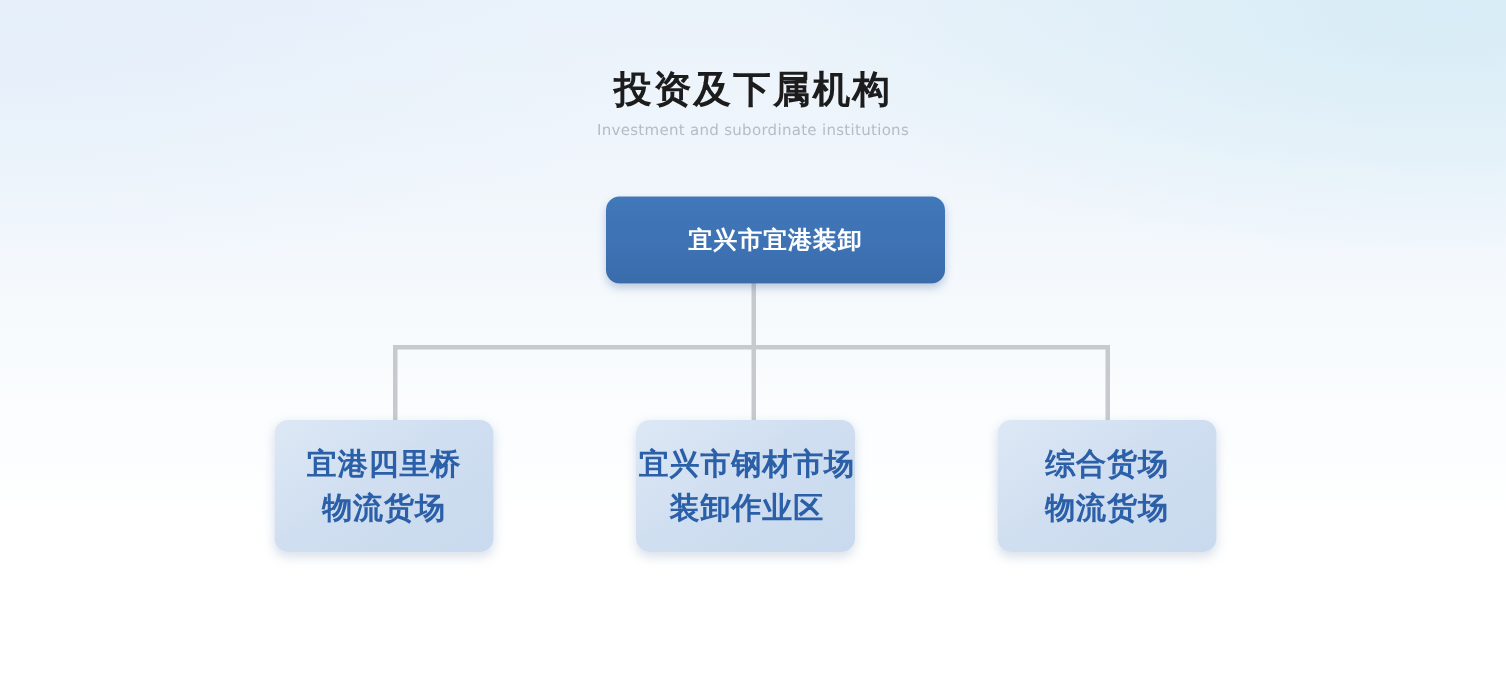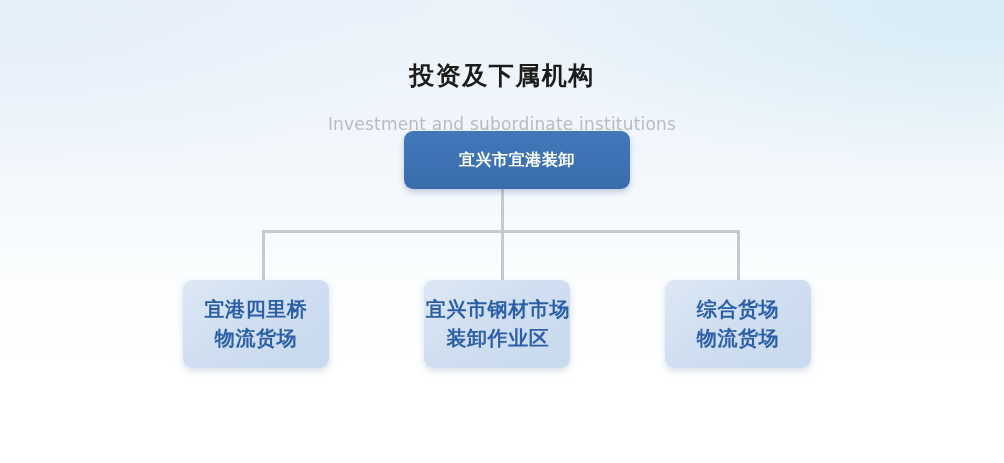--- a/index.html
+++ b/index.html
@@ -10,27 +10,27 @@
     background:
       radial-gradient(ellipse 70% 55% at 96% 2%, rgba(214,236,246,0.95) 0%, rgba(214,236,246,0) 65%),
       radial-gradient(ellipse 60% 50% at 2% 4%, rgba(229,239,250,0.9) 0%, rgba(229,239,250,0) 70%),
       linear-gradient(to bottom, #eaf2fa 0%, #f2f7fc 33%, #fbfdfe 60%, #ffffff 78%, #ffffff 100%);
   }
   .stage { position:relative; width:1004px; height:463px; }
 
   
   .header { position:absolute; left:0; top:0; width:1004px; text-align:center; }
   .title {
-    margin:16px; padding-top:46px;
+    margin:0; padding-top:46px;
     font-size:25px; font-weight:bold; color:#1c1c1c;
     letter-spacing:1.5px; line-height:1.15;
   }
   .subtitle {
     margin:0; padding-top:7px;
-    font-size:17px; font-weight:normal; color:#b7bcc2;
+    font-size:10px; font-weight:normal; color:#b7bcc2;
     letter-spacing:0.2px; line-height:1.2;
   }
 
   
   .conn { position:absolute; background:#c6cace; }
   .conn-stem       { left:501px; top:183px;  width:3px;  height:98px; }
   .conn-bus        { left:262px; top:230px;  width:478px; height:3px; }
   .conn-drop-left  { left:262px; top:230px;  width:3px;  height:51px; }
   .conn-drop-right { left:737px; top:230px;  width:3px;  height:51px; }
 

